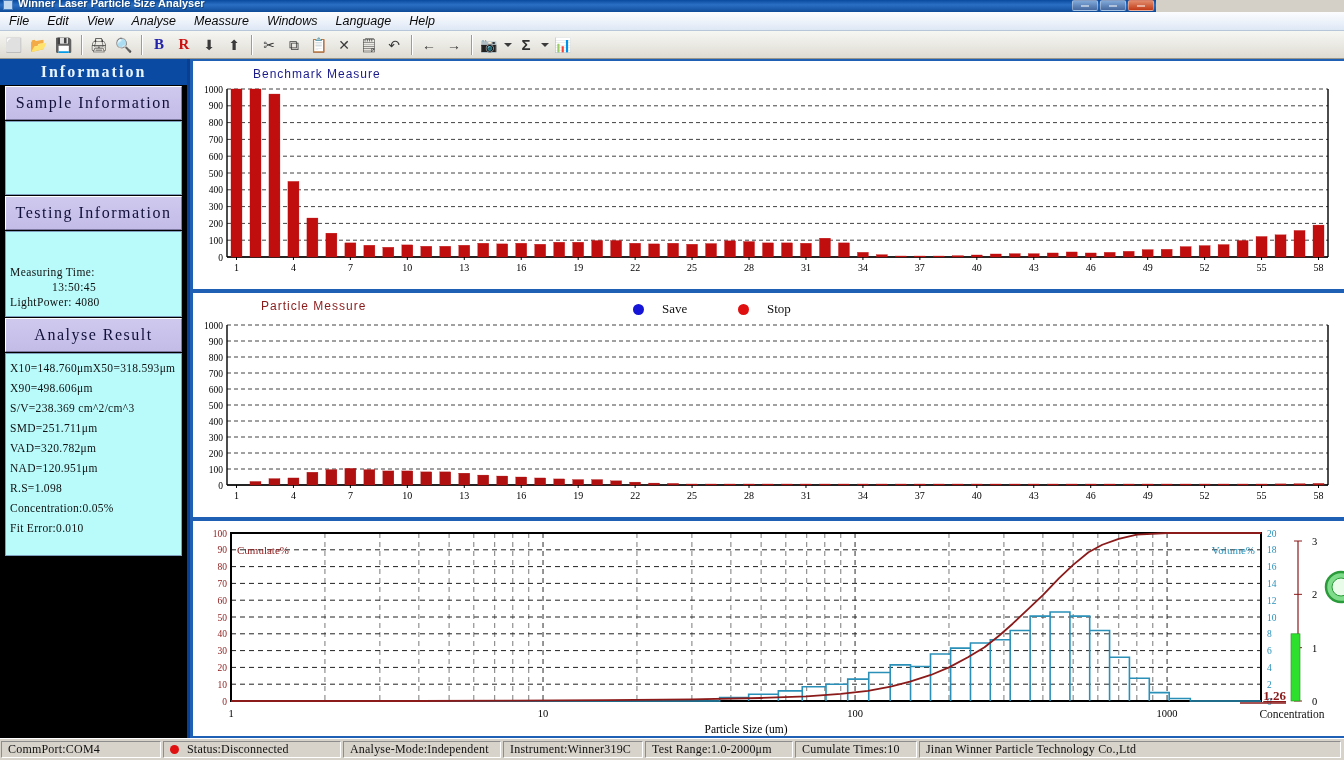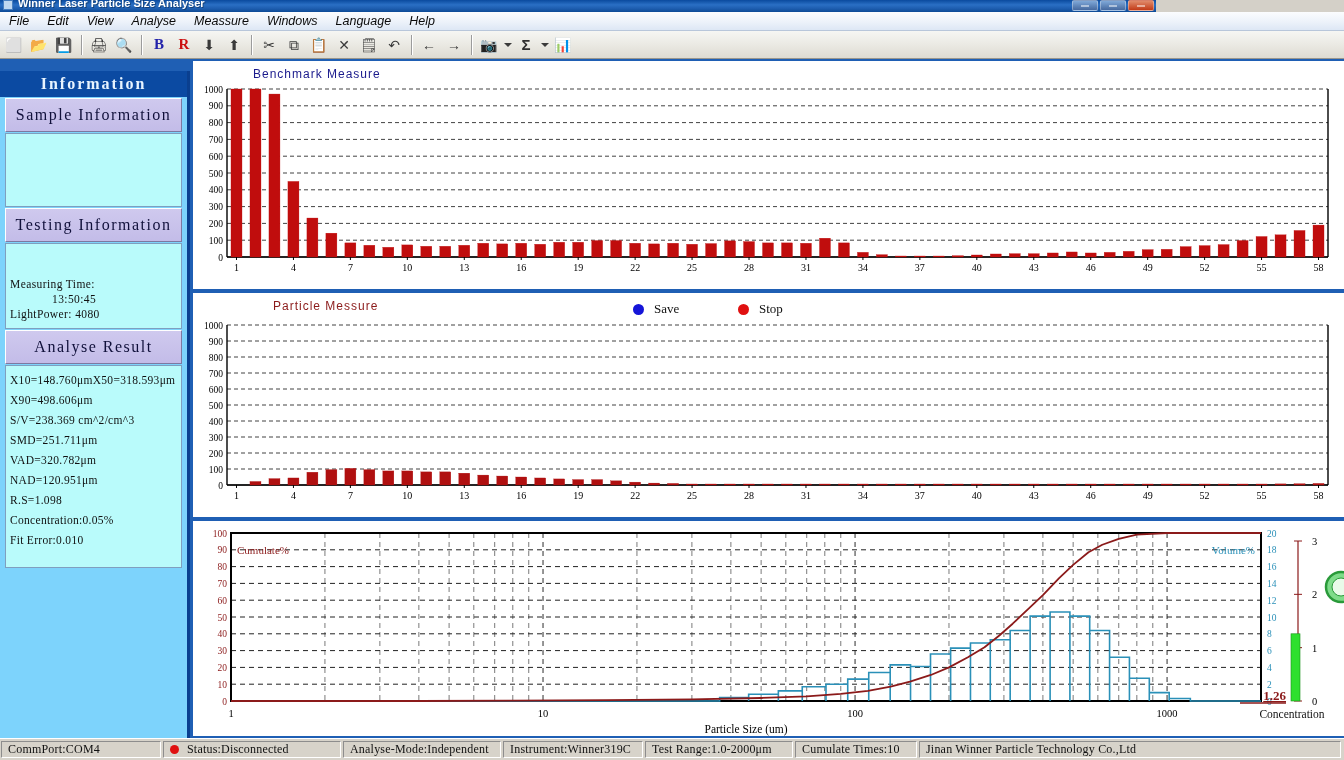--- a/index.html
+++ b/index.html
@@ -85,23 +85,22 @@
 
   
   .workspace {
     position: absolute; left: 0; top: 59px; width: 1344px; height: 679px;
     background: #1f5fb4;
   }
 
   
   .sidebar {
     position: absolute; left: 0; top: 0; width: 190px; height: 679px;
-    background: #7dd3fc;
+    background: #000000;
     border-right: 3px solid #0a3f8f;
-    margin-top: 12px;
   }
   .side-title {
     height: 26px; background: #0b4aa2; color: #e8f4ff;
     font-family: "Liberation Serif", serif; font-weight: bold;
     font-size: 16px; letter-spacing: 2px;
     display: flex; align-items: center; justify-content: center;
   }
   .panel-head {
     height: 34px; margin: 1px 5px 0 5px;
     background: linear-gradient(to bottom,#cfc9ee,#c3bce8);
@@ -130,21 +129,21 @@
   #chart-top    { left: 193px; top: 2px;   width: 1151px; height: 228px; }
   #chart-mid    { left: 193px; top: 234px; width: 1151px; height: 224px; }
   #chart-bottom { left: 193px; top: 462px; width: 1151px; height: 215px; }
   .chart-title {
     position: absolute; font-family: Liberation Sans, sans-serif;
     font-size: 12px; letter-spacing: 1px;
   }
   svg { display: block; }
 
   
-  .legend-item { position: absolute; display: flex; align-items: center; gap: 10px; }
+  .legend-item { position: absolute; display: flex; align-items: center; gap: 18px; }
   .legend-dot { width: 11px; height: 11px; border-radius: 50%; }
   .legend-text { font-family: "Liberation Serif", serif; font-size: 13px; color: #111; }
 
   
   .statusbar {
     position: absolute; left: 0; top: 738px; width: 1344px; height: 22px;
     background: #d7d3ca; border-top: 1px solid #ffffff;
     display: flex; align-items: stretch; padding: 2px 1px;
   }
   .status-cell {
@@ -413,21 +412,21 @@
             <text x="1011.6120689655173" y="210" font-family="&quot;Liberation Serif&quot;, serif" font-size="10" fill="#000" text-anchor="middle">52</text>
             <line x1="1068.5603448275863" y1="196" x2="1068.5603448275863" y2="199" stroke="#000" stroke-width="1"></line>
             <text x="1068.5603448275863" y="210" font-family="&quot;Liberation Serif&quot;, serif" font-size="10" fill="#000" text-anchor="middle">55</text>
             <line x1="1125.5086206896551" y1="196" x2="1125.5086206896551" y2="199" stroke="#000" stroke-width="1"></line>
             <text x="1125.5086206896551" y="210" font-family="&quot;Liberation Serif&quot;, serif" font-size="10" fill="#000" text-anchor="middle">58</text>
           </g>
         </svg>
     </div>
 
     <div class="chartwrap" id="chart-mid">
-      <div class="chart-title" style="left:68px; top:6px; color:#8b1a1a;margin-left:12px;">Particle Messure</div>
+      <div class="chart-title" style="left:68px; top:6px; color:#8b1a1a;">Particle Messure</div>
       <div class="legend-item" style="left:440px; top:8px;">
         <span class="legend-dot" id="save-dot" style="background: rgb(21, 21, 216);"></span>
         <span class="legend-text">Save</span>
       </div>
       <div class="legend-item" style="left:545px; top:8px;">
         <span class="legend-dot" id="stop-dot" style="background: rgb(224, 16, 16);"></span>
         <span class="legend-text">Stop</span>
       </div>
       <svg id="svg-part" width="1151" height="224">
           <g>

